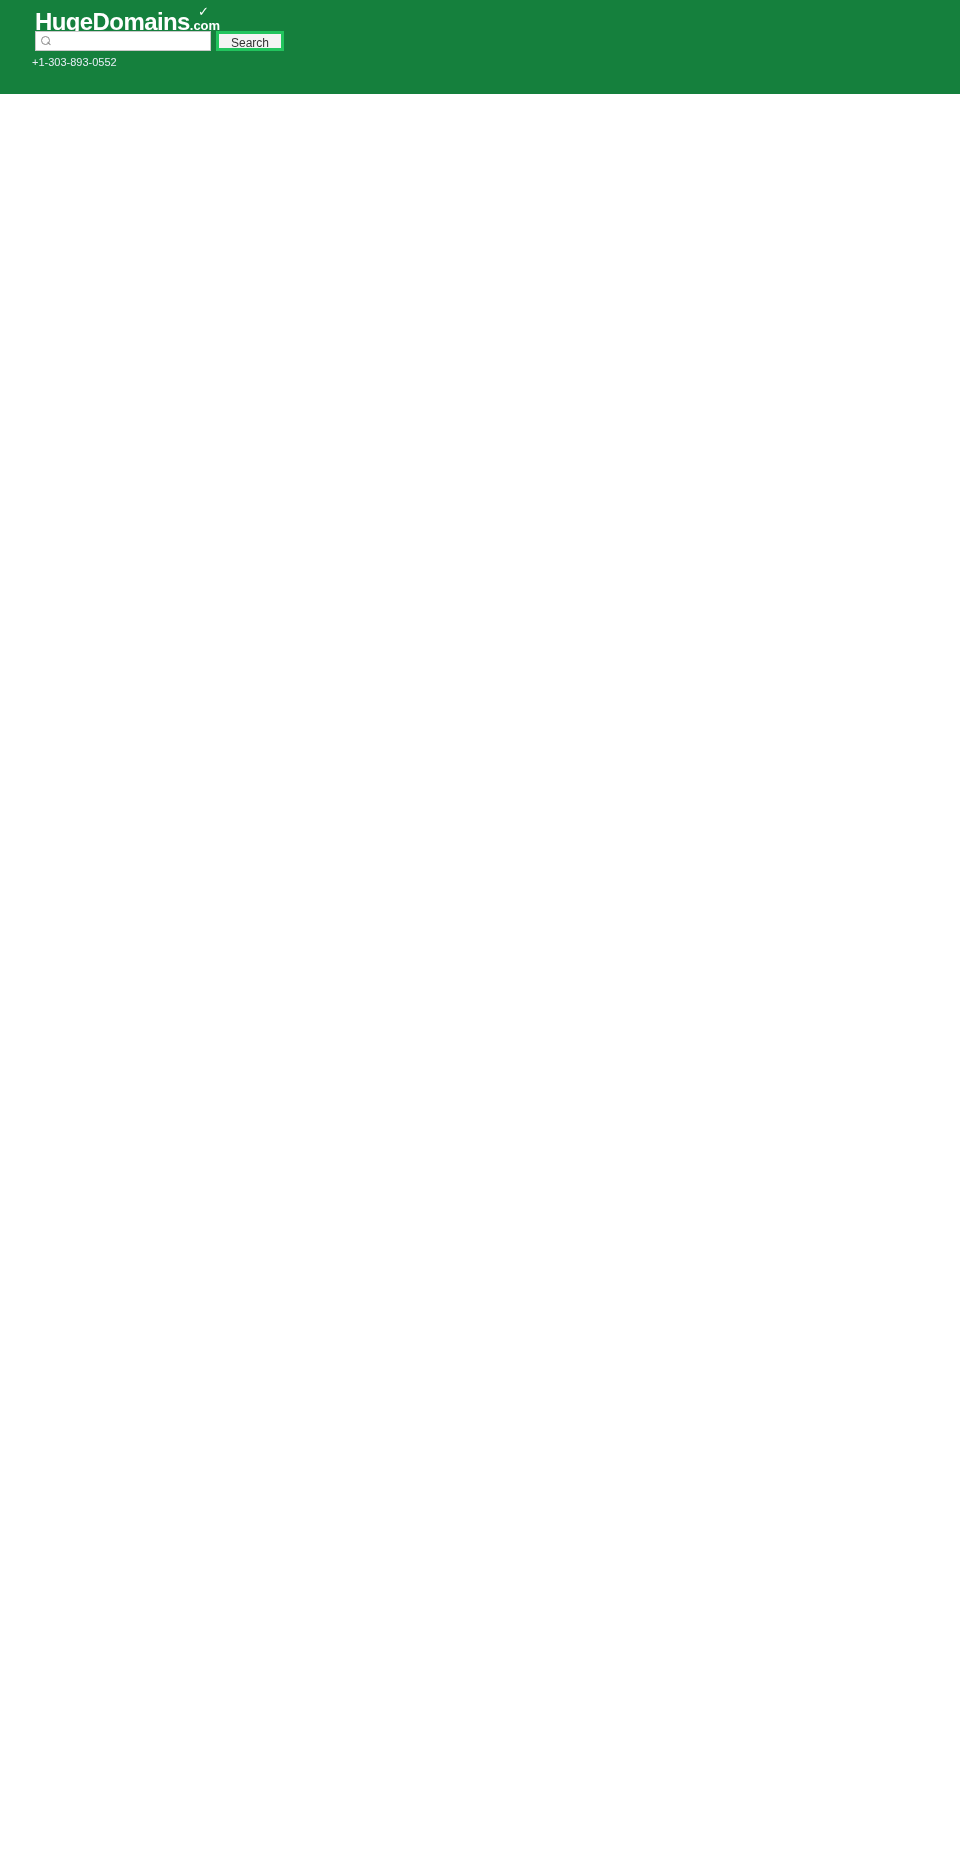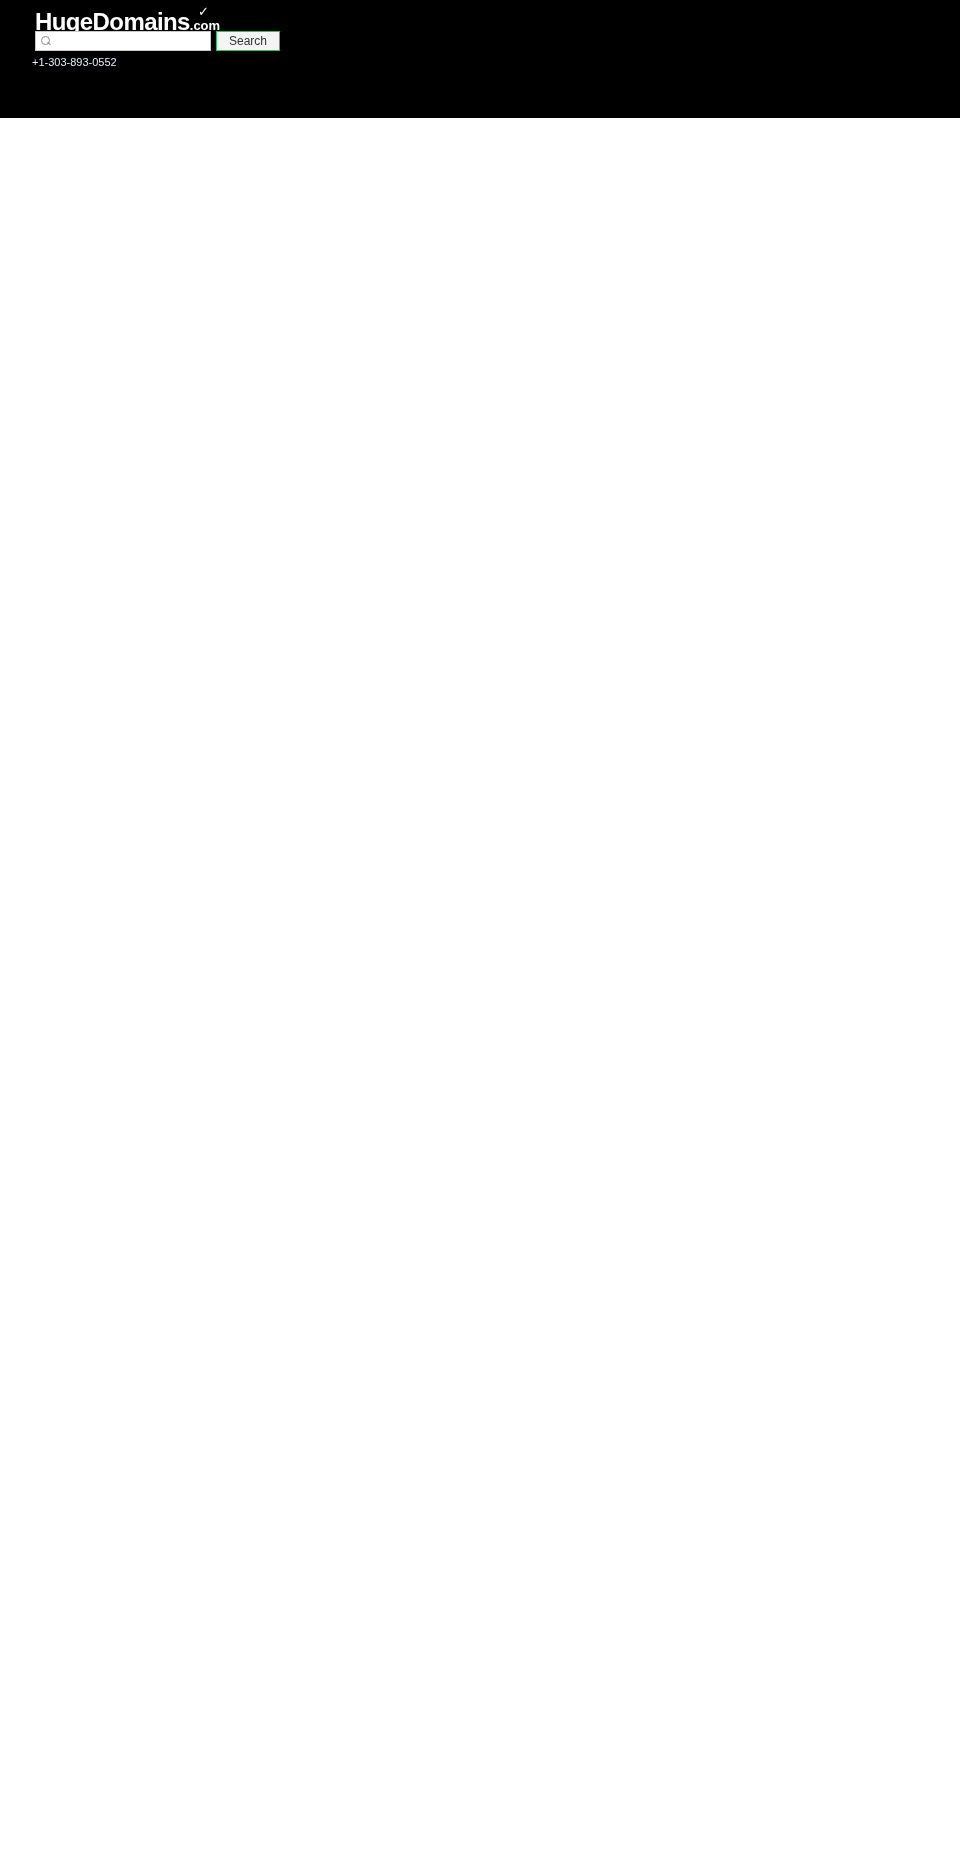--- a/index.html
+++ b/index.html
@@ -8,22 +8,22 @@
     width: 960px;
     background: #ffffff;
     font-family: "Liberation Sans", sans-serif;
     color: #333333;
   }
 
   .page { width: 960px; position: relative; overflow: hidden; }
 
   
   .top-header {
-    background: #000000;
-    height: 118px;
+    background: #15803d;
+    height: 94px;
     position: relative;
   }
   .logo {
     position: absolute;
     left: 35px;
     top: 8px;
     color: #ffffff;
     font-size: 24px;
     font-weight: bold;
     letter-spacing: -0.6px;
@@ -81,21 +81,21 @@
   .search-box input {
     border: none;
     outline: none;
     font-size: 11px;
     width: 100%;
     font-family: "Liberation Sans", sans-serif;
   }
   .search-btn {
     margin-left: 5px;
     background: #f4f4f4;
-    border: 1px solid #22c55e;
+    border: 3px solid #22c55e;
     font-size: 12px;
     color: #333;
     padding: 0 12px;
     cursor: pointer;
     font-family: "Liberation Sans", sans-serif;
     height: 20px;
     line-height: 18px;
   }
   .phone-top {
     position: absolute;

